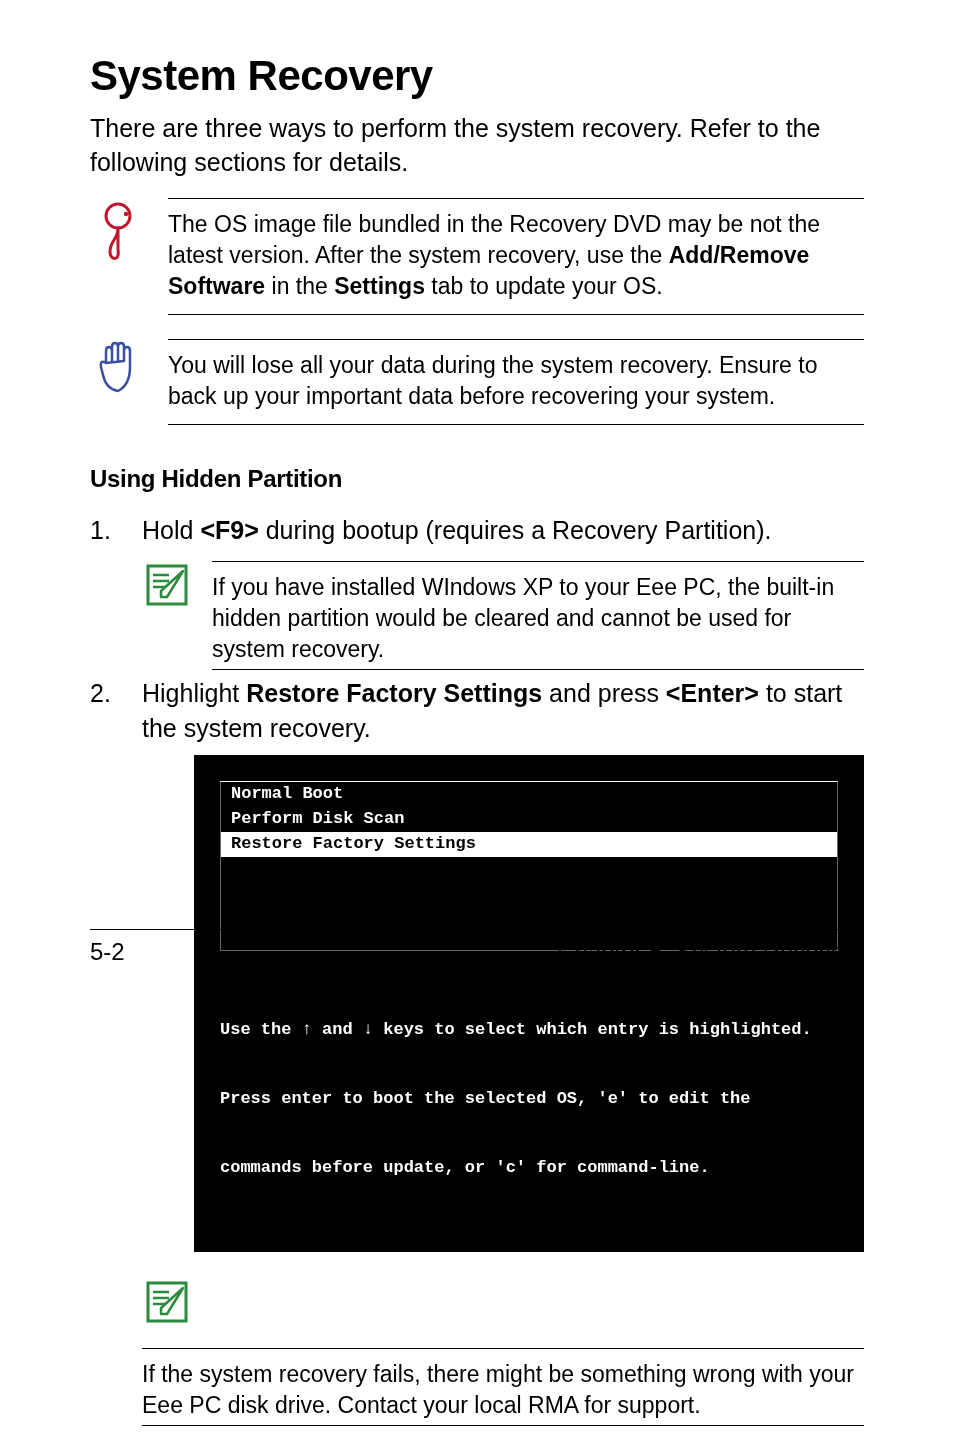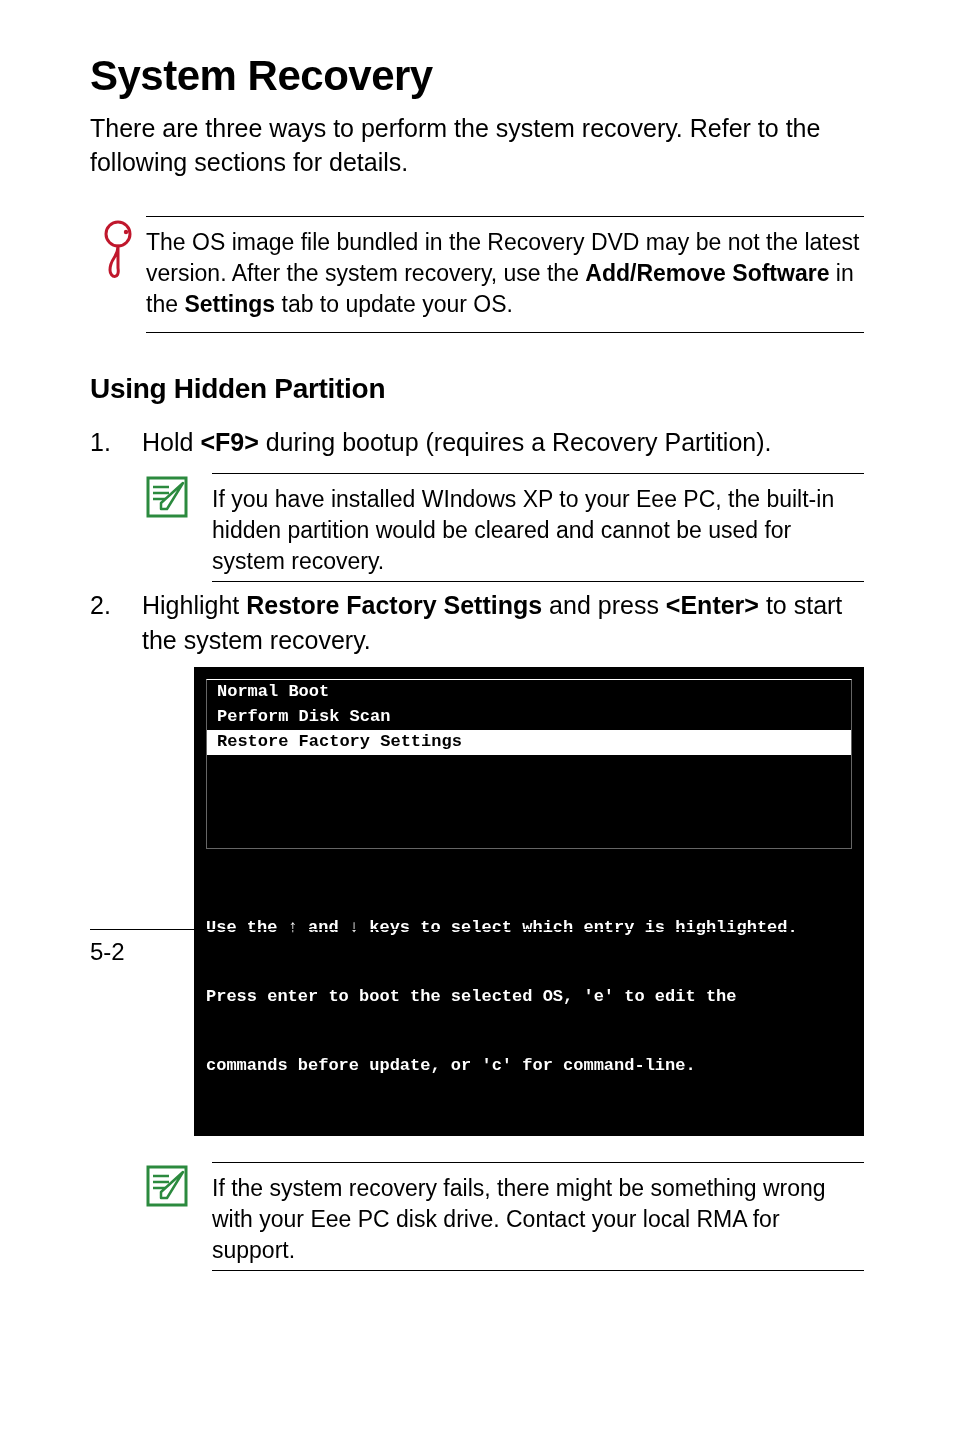--- a/index.html
+++ b/index.html
@@ -1,32 +1,32 @@
 <!DOCTYPE html>
 <html><head>
 <meta charset="utf-8">
 <style>
   * { margin: 0; padding: 0; box-sizing: border-box; }
   html, body { width: 954px; height: 1438px; background: #fff; font-family: "Segoe UI", "Myriad Pro", Arial, sans-serif; color: #000; }
   .page { width: 954px; height: 1016px; padding: 52px 90px 50px 90px; position: relative; }
   .h1 { font-size: 42px; font-weight: 700; margin-bottom: 12px; letter-spacing: -0.5px; }
-  .intro { font-size: 25px; line-height: 1.35; margin-bottom: 26px; }
-  .callout { display: flex; align-items: flex-start; padding: 10px 0 14px 0; }
+  .intro { font-size: 25px; line-height: 1.35; margin-bottom: 8px; }
+  .callout { display: flex; align-items: flex-start; gap: 22px; padding: 10px 0 14px 0; }
   .callout .icon-slot { width: 56px; flex: 0 0 56px; display: flex; justify-content: center; padding-top: 2px; }
   .callout .text { flex: 1; font-size: 23px; line-height: 1.35; border-top: 1.2px solid #000; border-bottom: 1.2px solid #000; padding: 10px 0 12px 0; }
   b { font-weight: 700; }
-  .h2 { font-size: 28px; font-weight: 700; margin-top: 26px; margin-bottom: 20px; letter-spacing: -0.3px; }
+  .h2 { font-size: 24px; font-weight: 700; margin-top: 26px; margin-bottom: 20px; letter-spacing: -0.3px; }
   ol.steps { list-style: none; counter-reset: step; }
   ol.steps > li { counter-increment: step; position: relative; padding-left: 52px; font-size: 25px; line-height: 1.38; }
   ol.steps > li::before { content: counter(step) "."; position: absolute; left: 0; top: 0; font-size: 25px; }
   .sub-callout { display: flex; align-items: flex-start; gap: 20px; margin-top: 14px; margin-bottom: 6px; }
   .sub-callout .icon-slot { width: 50px; flex: 0 0 50px; display: flex; justify-content: center; padding-top: 2px; }
   .sub-callout .text { flex: 1; font-size: 23px; line-height: 1.35; border-top: 1.2px solid #000; border-bottom: 1.2px solid #000; padding: 10px 0 4px 0; }
   .terminal-wrap { margin-left: 52px; margin-top: 10px; }
-  .terminal { background: #000; color: #fff; font-family: "Courier New", monospace; font-size: 17px; font-weight: 700; padding: 12px; line-height: 1.35; }
+  .terminal { background: #000; color: #fff; font-family: "Courier New", monospace; font-size: 17px; font-weight: 700; padding: 26px; line-height: 1.35; }
   .terminal .box { border-top: 1.5px solid #fff; border-left: 1.5px solid #666; border-right: 1.5px solid #666; border-bottom: 1.5px solid #666; padding: 0; margin-bottom: 22px; min-height: 170px; }
   .terminal .box .row { padding: 1px 10px; white-space: pre; }
   .terminal .box .row.sel { background: #fff; color: #000; }
   .terminal .hint { white-space: pre-wrap; }
   .footer { position: absolute; left: 90px; right: 90px; bottom: 50px; border-top: 1.2px solid #000; padding-top: 8px; display: flex; justify-content: space-between; font-size: 24px; }
   svg { display: block; }
 </style>
 </head>
 <body>
 
@@ -42,20 +42,30 @@
           <circle cx="28" cy="14" r="2.2" fill="#c0172c"></circle>
           <path d="M20 28 C20 40 12 40 12 52 C12 60 22 62 20 50 C20 42 20 34 20 28 Z" fill="none" stroke="#c0172c" stroke-width="3" stroke-linejoin="round"></path>
         </svg>
       </span>
     </div>
     <div class="text">
       <span>The OS image file bundled in the Recovery DVD may be not the latest version. After the system recovery, use the </span><b>Add/Remove Software</b><span> in the </span><b>Settings</b><span> tab to update your OS.</span>
     </div>
   </div>
 
+  <div class="callout">
+    <div class="icon-slot">
+      <span>
+        <svg width="46" height="54" viewBox="0 0 46 54">
+          <path d="M11 22 L11 10 Q11 6 14 6 Q17 6 17 10 L17 20 M17 20 L17 6 Q17 2 20 2 Q23 2 23 6 L23 20 M23 20 L23 6 Q23 2 26 2 Q29 2 29 6 L29 20 M29 20 L29 10 Q29 6 32 6 Q35 6 35 10 L35 26 Q35 44 23 50 Q11 48 8 34 L6 26 Q5 20 9 21 L11 22 Z" fill="none" stroke="#3a4fa3" stroke-width="2.5" stroke-linejoin="round" stroke-linecap="round"></path>
+        </svg>
+      </span>
+    </div>
+    <div class="text">You will lose all your data during the system recovery. Ensure to back up your important data before recovering your system.</div>
+  </div>
 
   <div class="h2">Using Hidden Partition</div>
 
   <ol class="steps">
     <li>
       <span>Hold </span><b>&lt;F9&gt;</b><span> during bootup (requires a Recovery Partition).</span>
 
       <div class="sub-callout">
         <div class="icon-slot">
           <span>
@@ -81,21 +91,21 @@
             <div class="row sel">Restore Factory Settings</div>
           </div>
           <div class="hint">
             <div>Use the ↑ and ↓ keys to select which entry is highlighted.</div>
             <div>Press enter to boot the selected OS, 'e' to edit the</div>
             <div>commands before update, or 'c' for command-line.</div>
           </div>
         </div>
       </div>
 
-      <div class="sub-callout" style="margin-top:26px;">
+      <div class="sub-callout" style="margin-top:26px;flex-direction:column;">
         <div class="icon-slot">
           <span>
             <svg width="44" height="44" viewBox="0 0 44 44">
               <rect x="3" y="3" width="38" height="38" fill="none" stroke="#2b8a3e" stroke-width="3"></rect>
               <path d="M8 12 L24 12 M8 18 L24 18 M8 24 L24 24" stroke="#2b8a3e" stroke-width="2.5"></path>
               <path d="M38 8 L22 34 L16 34 L16 28 Z" fill="#fff" stroke="#2b8a3e" stroke-width="2.5" stroke-linejoin="round"></path>
             </svg>
           </span>
         </div>
         <div class="text">If the system recovery fails, there might be something wrong with your Eee PC disk drive. Contact your local RMA for support.</div>

